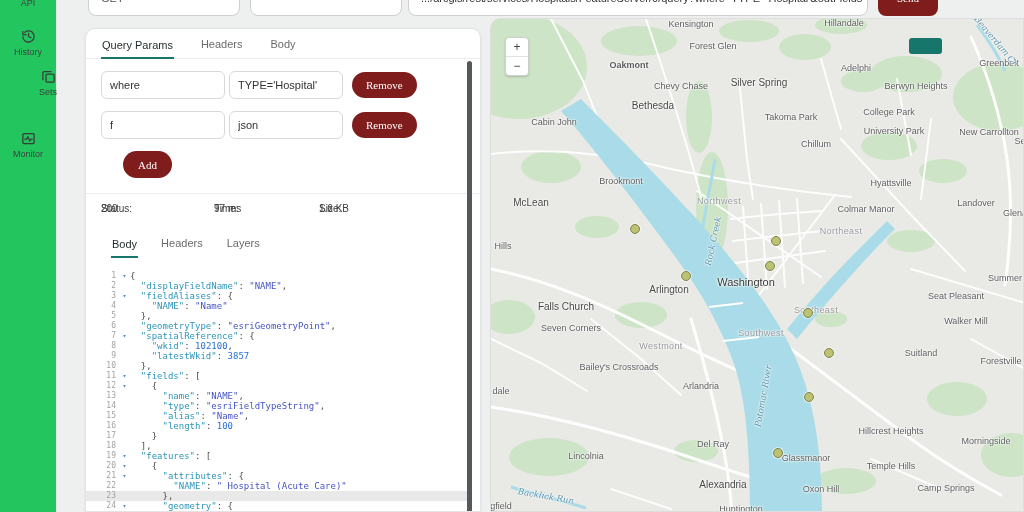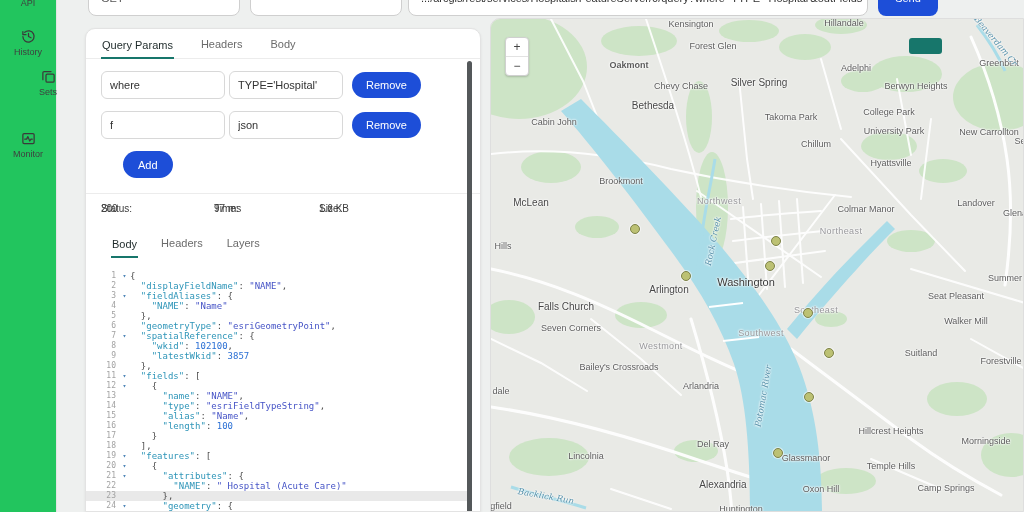--- a/index.html
+++ b/index.html
@@ -12,21 +12,21 @@
   .side-item .lbl{font-size:9px;color:#3f3f3f;}
   .side-item svg{width:15px;height:15px;stroke:#3a3a3a;fill:none;stroke-width:2;stroke-linecap:round;stroke-linejoin:round;}
   .si-api{top:-2px;}.si-history{top:29px;}.si-sets{top:69px;padding-left:20px;}.si-monitor{top:131px;}
 
   
   .tb-box{position:absolute;top:-20px;height:36px;background:#fff;border:1px solid #cfcfcf;border-radius:8px;
           line-height:34px;font-size:11px;color:#555;padding:0 12px;white-space:nowrap;overflow:hidden;box-sizing:border-box;}
   .tb-method{left:88px;width:152px;}
   .tb-preset{left:250px;width:152px;}
   .tb-url{left:408px;width:460px;color:#333;}
-  .btn{background:#1d4ed8;color:#fff;border:none;font-family:Liberation Sans, sans-serif;cursor:pointer;}
+  .btn{background:#7f1d1d;color:#fff;border:none;font-family:Liberation Serif, serif;cursor:pointer;}
   .send-btn{position:absolute;left:878px;top:-20px;width:60px;height:36px;border-radius:8px;font-size:11px;}
 
   
   .card{position:absolute;left:85px;top:28px;width:396px;height:484px;background:#fff;border:1px solid #e3e3e3;
         border-radius:10px 10px 0 0;box-shadow:0 1px 3px rgba(0,0,0,.07);box-sizing:border-box;overflow:hidden;}
   .tabs{display:flex;gap:26px;padding:0 15px;border-bottom:1px solid #ececec;height:29px;align-items:flex-end;}
   .tab{font-size:11px;color:#6b6b6b;padding:0 1px 8px;cursor:pointer;}
   .tab.active{color:#1e2a2a;border-bottom:2px solid #17766b;margin-bottom:-1px;padding-bottom:6px;}
   .param-row{position:absolute;left:15px;display:flex;gap:4px;align-items:center;}
   .pr1{top:42px;}.pr2{top:82px;}
@@ -362,21 +362,21 @@
         <div class="map-label" style="left: 508px; top: 44px;">Greenbelt</div>
         <div class="map-label city" style="left: 162px; top: 86px;">Bethesda</div>
         <div class="map-label" style="left: 300px; top: 98px;">Takoma Park</div>
         <div class="map-label" style="left: 425px; top: 67px;">Berwyn Heights</div>
         <div class="map-label" style="left: 398px; top: 93px;">College Park</div>
         <div class="map-label" style="left: 403px; top: 112px;">University Park</div>
         <div class="map-label" style="left: 498px; top: 113px;">New Carrollton</div>
         <div class="map-label" style="left: 63px; top: 103px;">Cabin John</div>
         <div class="map-label" style="left: 325px; top: 125px;">Chillum</div>
         <div class="map-label" style="left: 529px; top: 122px;">Se</div>
-        <div class="map-label" style="left: 400px; top: 144px; text-align: right;">Hyattsville</div>
+        <div class="map-label" style="left: 400px; top: 164px; text-align: right;">Hyattsville</div>
         <div class="map-label" style="left: 130px; top: 162px;">Brookmont</div>
         <div class="map-label city" style="left: 40px; top: 183px;">McLean</div>
         <div class="map-label district" style="left: 228px; top: 182px;">Northwest</div>
         <div class="map-label" style="left: 375px; top: 190px;">Colmar Manor</div>
         <div class="map-label" style="left: 485px; top: 184px;">Landover</div>
         <div class="map-label" style="left: 524px; top: 194px;">Glena</div>
         <div class="map-label" style="left: 12px; top: 227px;">Hills</div>
         <div class="map-label district" style="left: 350px; top: 212px;">Northeast</div>
         <div class="map-label water" style="left: 222px; top: 222px; transform: translate(-50%, -50%) rotate(-78deg);">Rock Creek</div>
         <div class="map-label big" style="left: 255px; top: 263px;">Washington</div>

